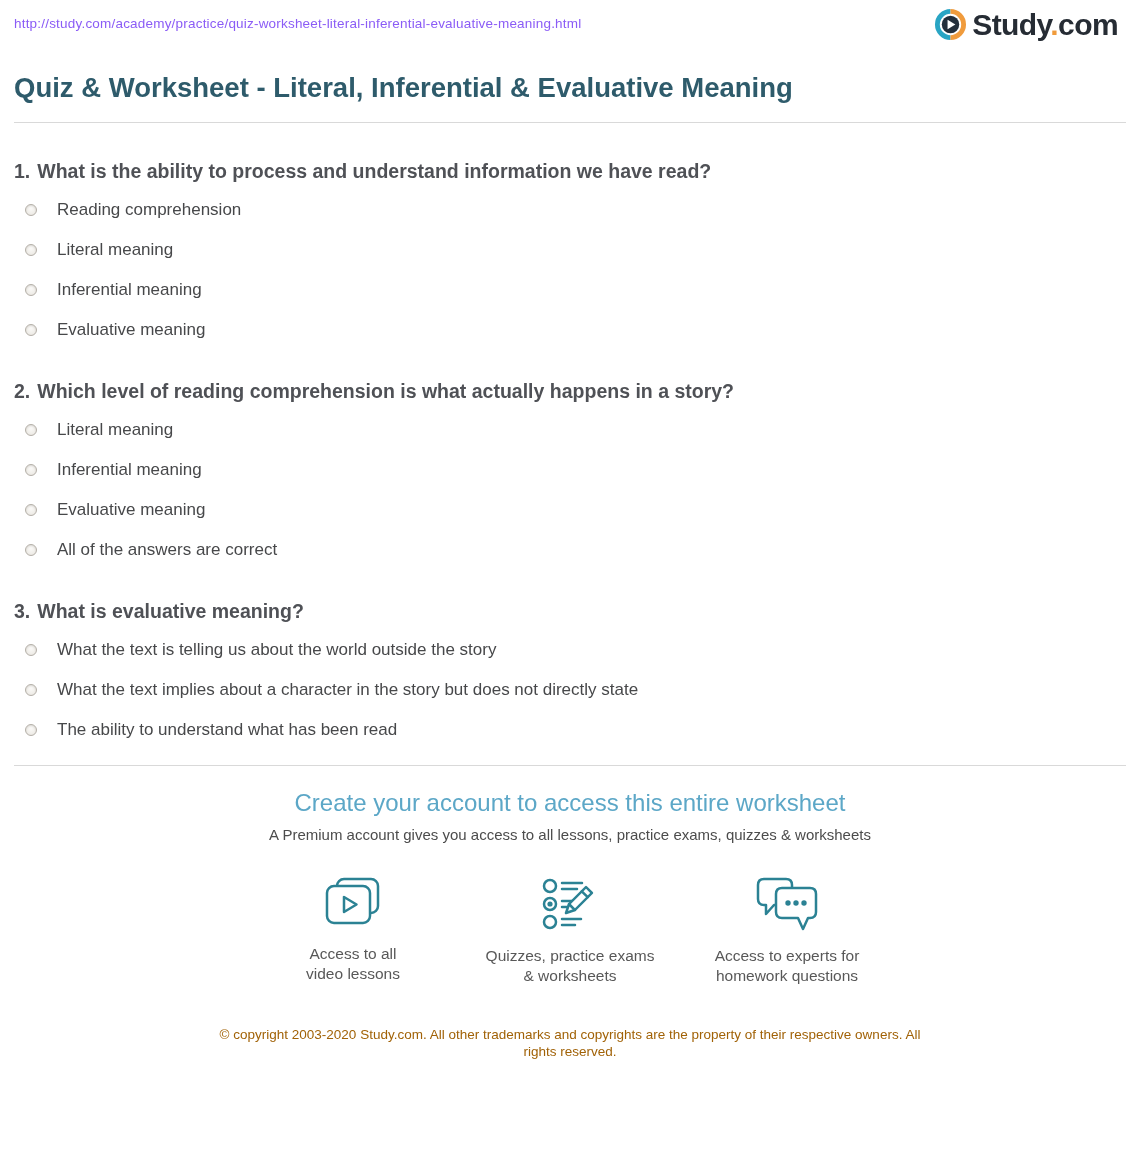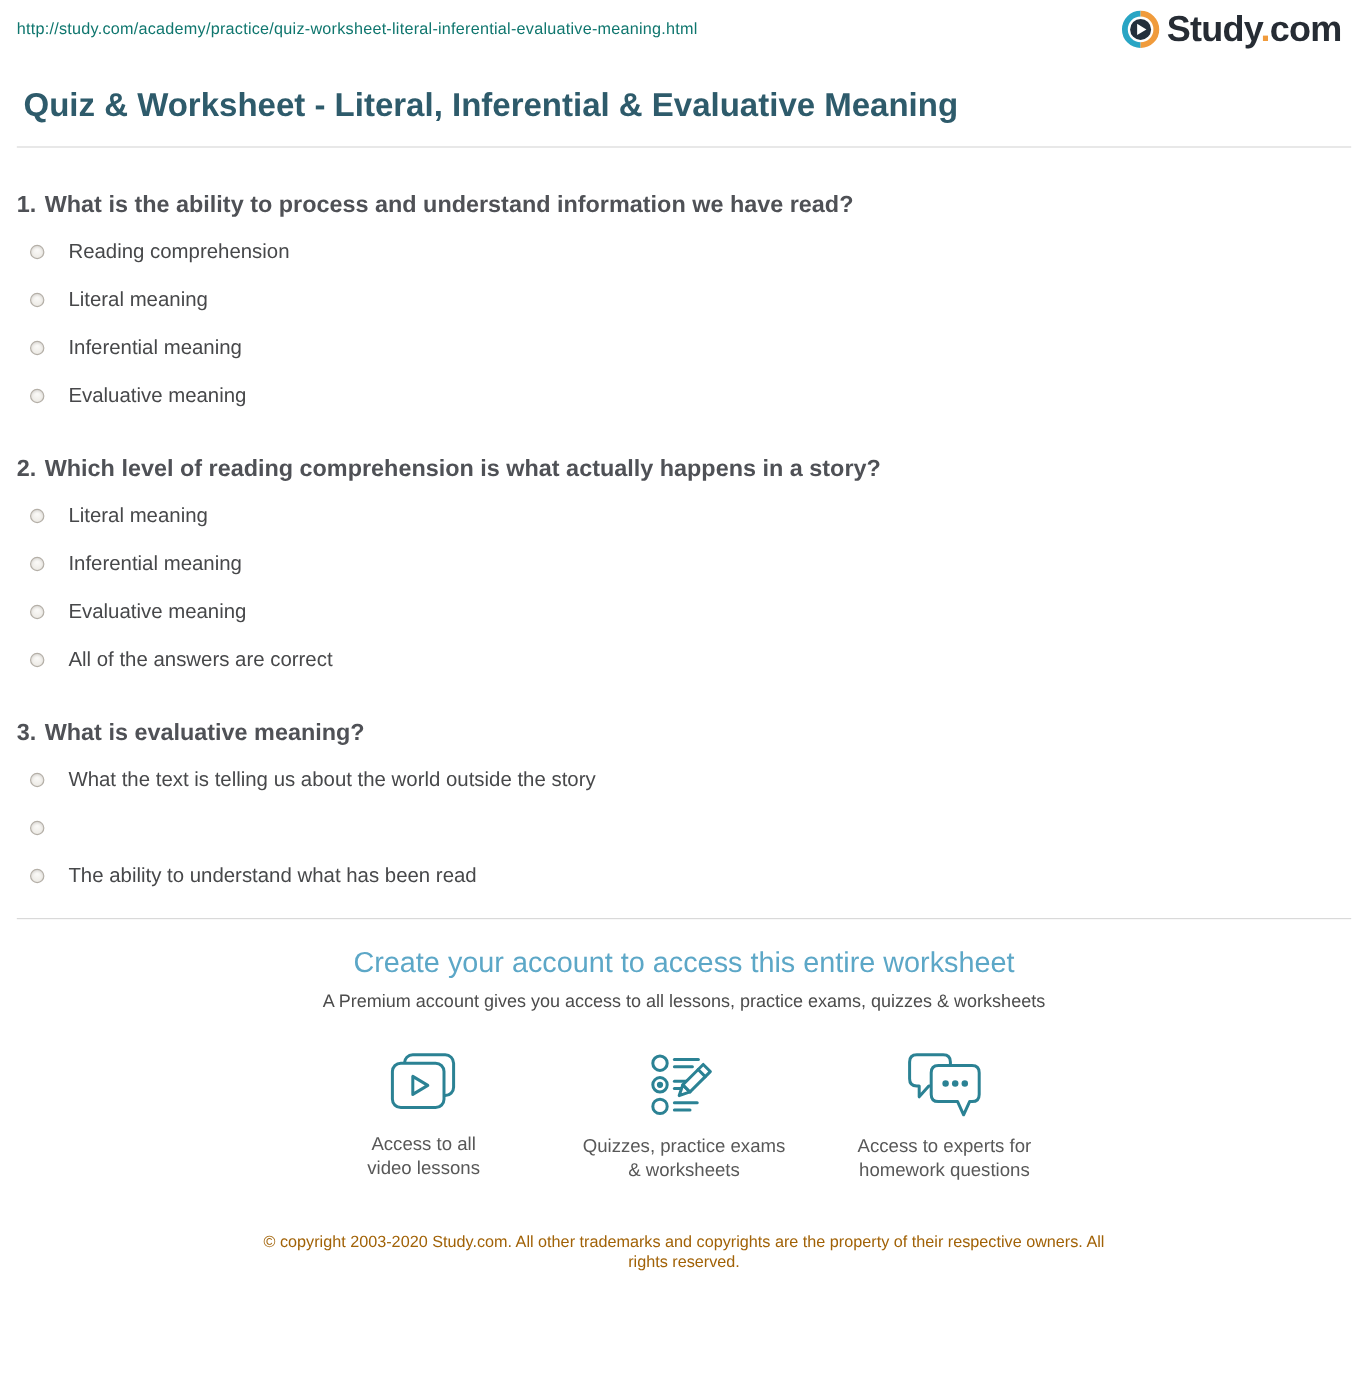--- a/index.html
+++ b/index.html
@@ -10,36 +10,35 @@
     font-family: "Liberation Sans", sans-serif;
     overflow: hidden;
   }
 
   
   .topbar {
     display: flex; justify-content: space-between; align-items: flex-start;
     padding: 8px 22px 0 14px;
   }
   .url {
-    font-size: 13.5px; color: #0f766e; letter-spacing: 0.2px;
+    font-size: 13.5px; color: #8b5cf6; letter-spacing: 0.2px;
     padding-top: 8px;
   }
   .logo { display: flex; align-items: center; gap: 5px; cursor: pointer; }
   .logo svg { width: 33px; height: 33px; display: block; }
   .logo-text { font-size: 30px; font-weight: 700; color: #262c34; letter-spacing: -0.6px; line-height: 33px; }
   .logo-dot { color: #f09b3c; }
 
   
   h1.page-title {
     margin: 27px 14px 0;
     font-size: 27.5px; font-weight: 700;
     color: #2e5b6b;
     line-height: 39px;
     max-width: 790px;
-    text-align: center;
   }
   hr.divider {
     border: 0; border-top: 1px solid #d9d9d9;
     margin: 15px 14px 0;
   }
 
   
   .questions { margin: 0 14px; }
   .question { margin-top: 28px; }
   .question:first-child { margin-top: 35px; }
@@ -153,20 +152,21 @@
 
   <section class="question">
     <h2><span class="qnum">3.</span><span>What is evaluative meaning?</span></h2>
     <div class="options">
       <div class="option">
         <span class="radio"></span>
         <span class="option-label">What the text is telling us about the world outside the story</span>
       </div>
       <div class="option">
         <span class="radio"></span>
+        <span class="option-label">What the text implies about a character in the story but does not directly state</span>
       </div>
       <div class="option">
         <span class="radio"></span>
         <span class="option-label">The ability to understand what has been read</span>
       </div>
     </div>
   </section>
 
 </div>
 

